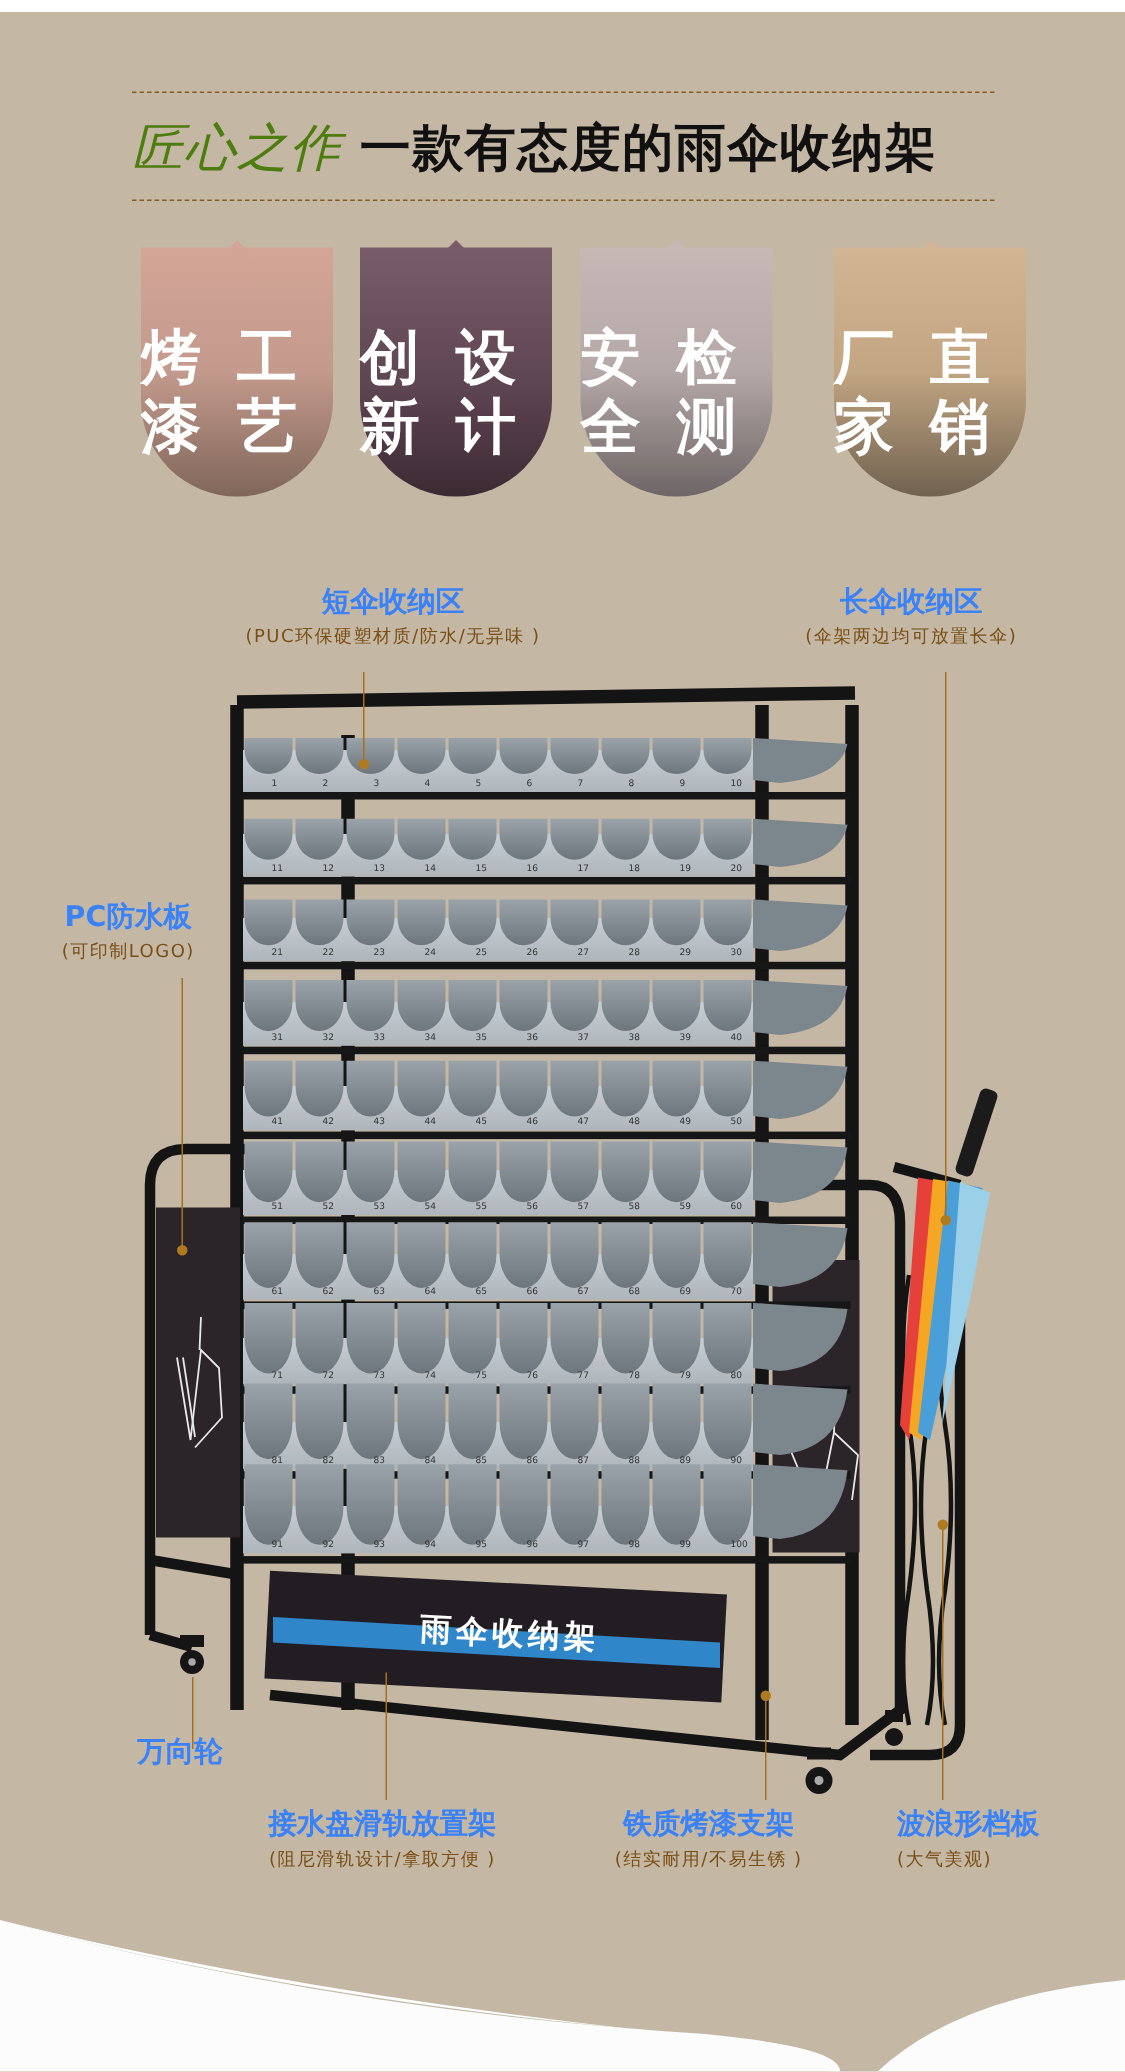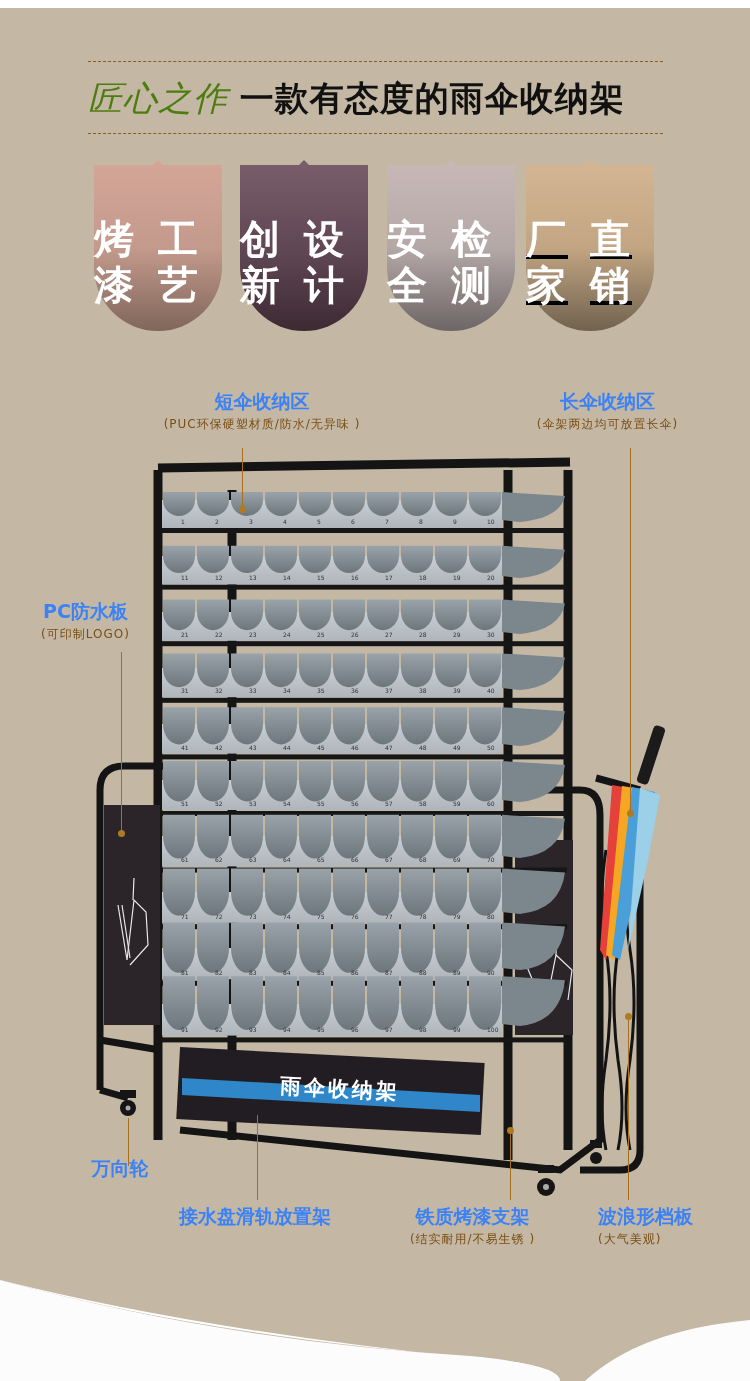--- a/index.html
+++ b/index.html
@@ -39,21 +39,21 @@
   <span>工艺</span>
 </div>
 <div class="badge" id="b1" style="left:240px;--tip:#785c6a;background:linear-gradient(#785c6a 0%,#5e4552 55%,#3c2a33 100%);">
   <span>创新</span>
   <span>设计</span>
 </div>
 <div class="badge" id="b2" style="left:387px;--tip:#c7b8b6;background:linear-gradient(#c7b8b6 0%,#b4a8a7 50%,#6e6566 100%);">
   <span>安全</span>
   <span>检测</span>
 </div>
-<div class="badge" id="b3" style="left:526px;--tip:#d4b593;background:linear-gradient(#d4b593 0%,#c2a582 50%,#70624f 100%);text-decoration:underline;">
+<div class="badge" id="b3" style="left:556px;--tip:#d4b593;background:linear-gradient(#d4b593 0%,#c2a582 50%,#70624f 100%);">
   <span>厂家</span>
   <span>直销</span>
 </div>
 
 <svg class="rack" viewBox="0 0 750 1381" width="750" height="1381">
   <defs>
     <linearGradient id="cup" x1="0" y1="0" x2="0" y2="1">
       <stop offset="0" stop-color="#9aa3aa"></stop>
       <stop offset="1" stop-color="#6d767d"></stop>
     </linearGradient>
@@ -382,20 +382,21 @@
 </div>
 <div class="label" style="left:18px;top:599px;width:135px;">
   <div class="h">PC防水板</div>
   <div class="s">(可印制LOGO)</div>
 </div>
 <div class="label" style="left:80px;top:1156px;width:80px;">
   <div class="h">万向轮</div>
 </div>
 <div class="label" style="left:140px;top:1204px;width:230px;">
   <div class="h">接水盘滑轨放置架</div>
+  <div class="s">(阻尼滑轨设计/拿取方便 )</div>
 </div>
 <div class="label" style="left:380px;top:1204px;width:185px;">
   <div class="h">铁质烤漆支架</div>
   <div class="s">(结实耐用/不易生锈 )</div>
 </div>
 <div class="label" style="left:598px;top:1204px;width:120px;text-align:left;">
   <div class="h">波浪形档板</div>
   <div class="s">(大气美观)</div>
 </div>
 

